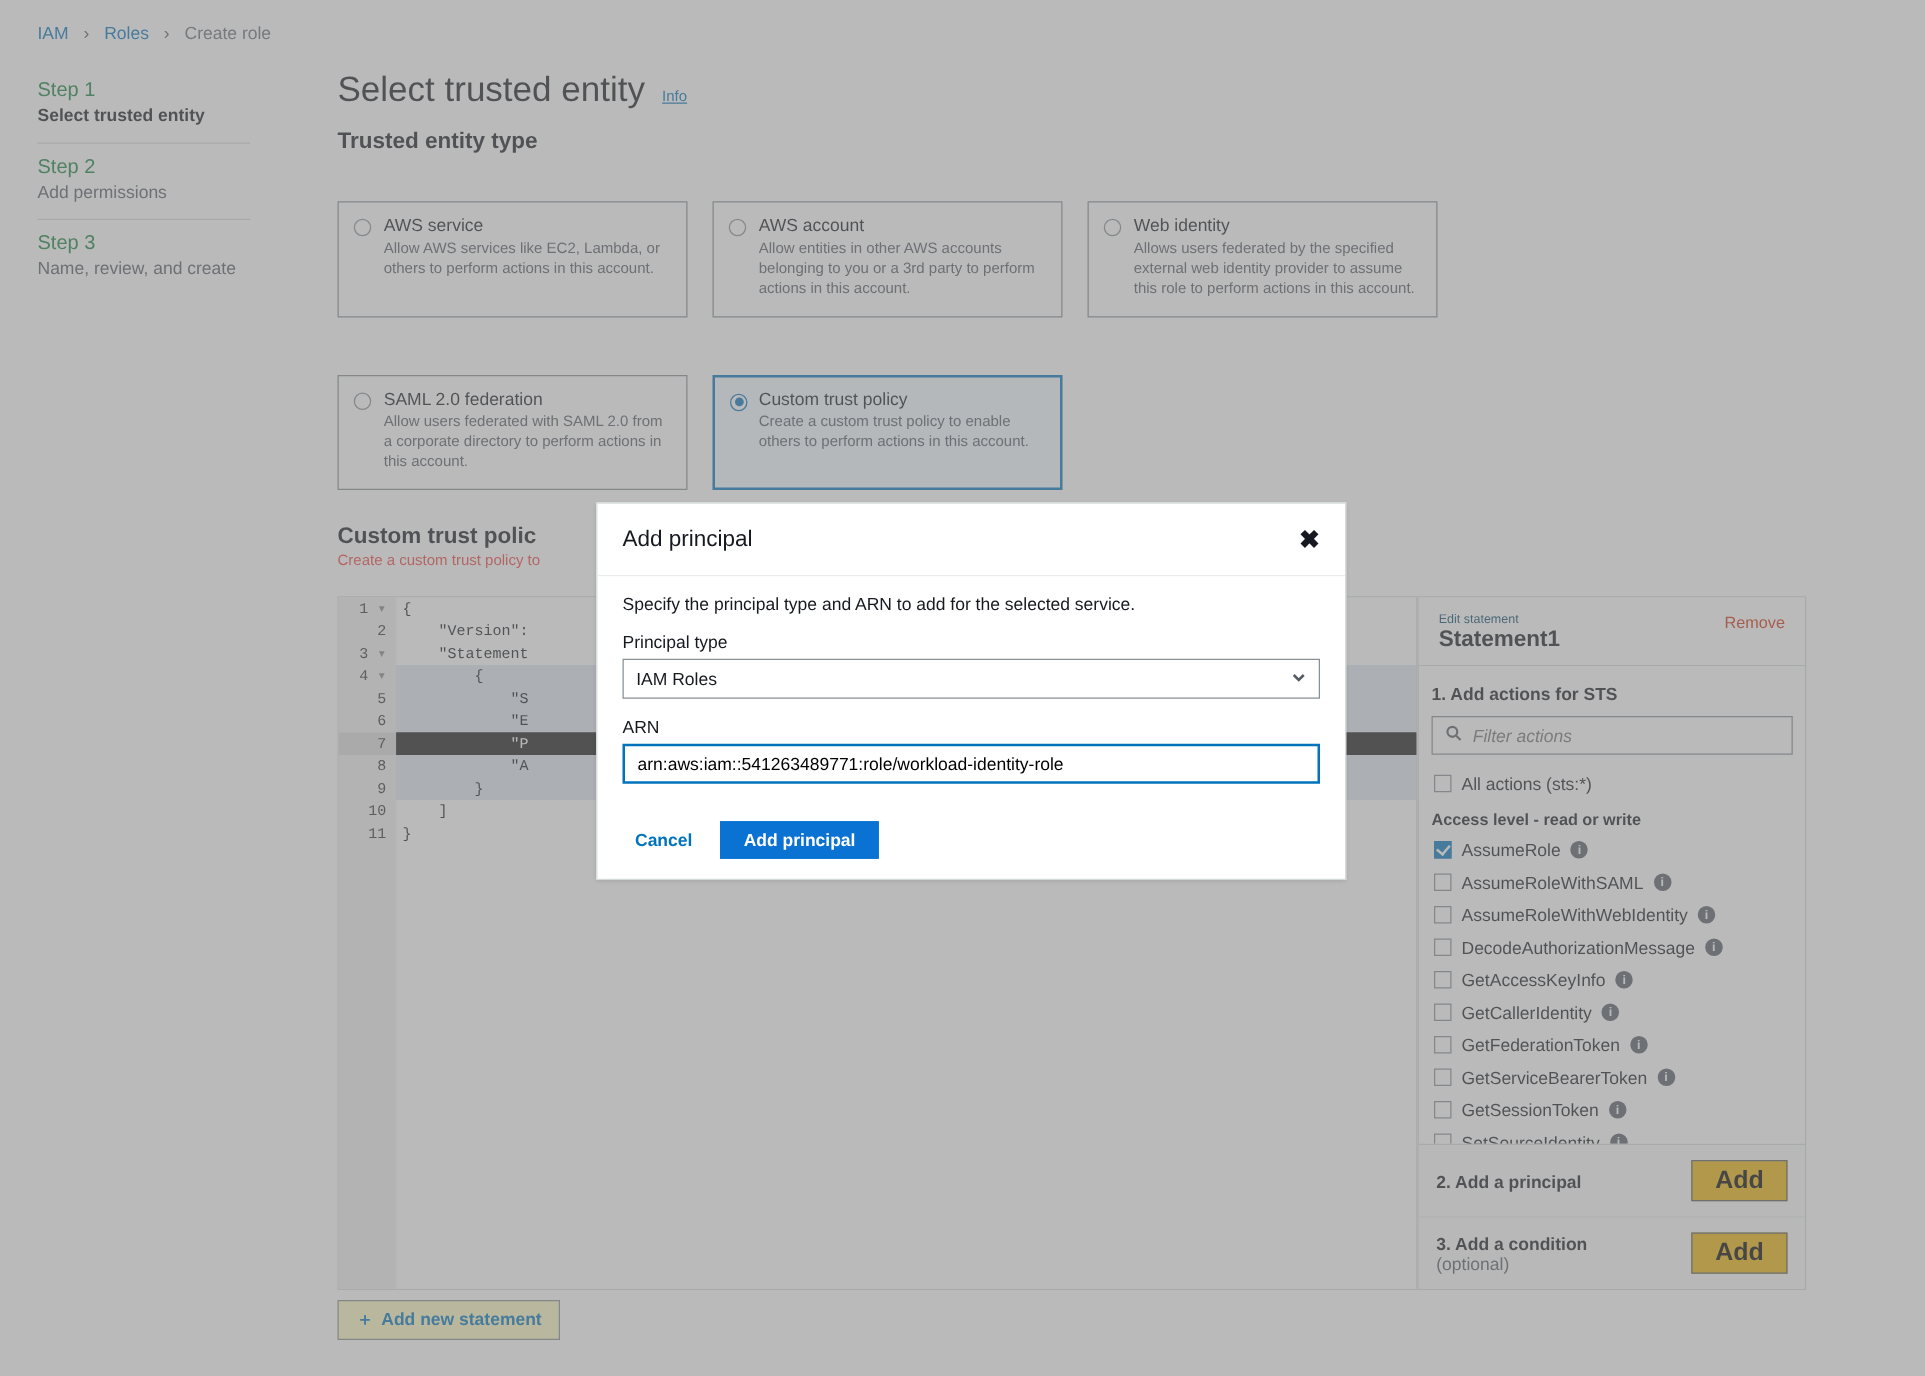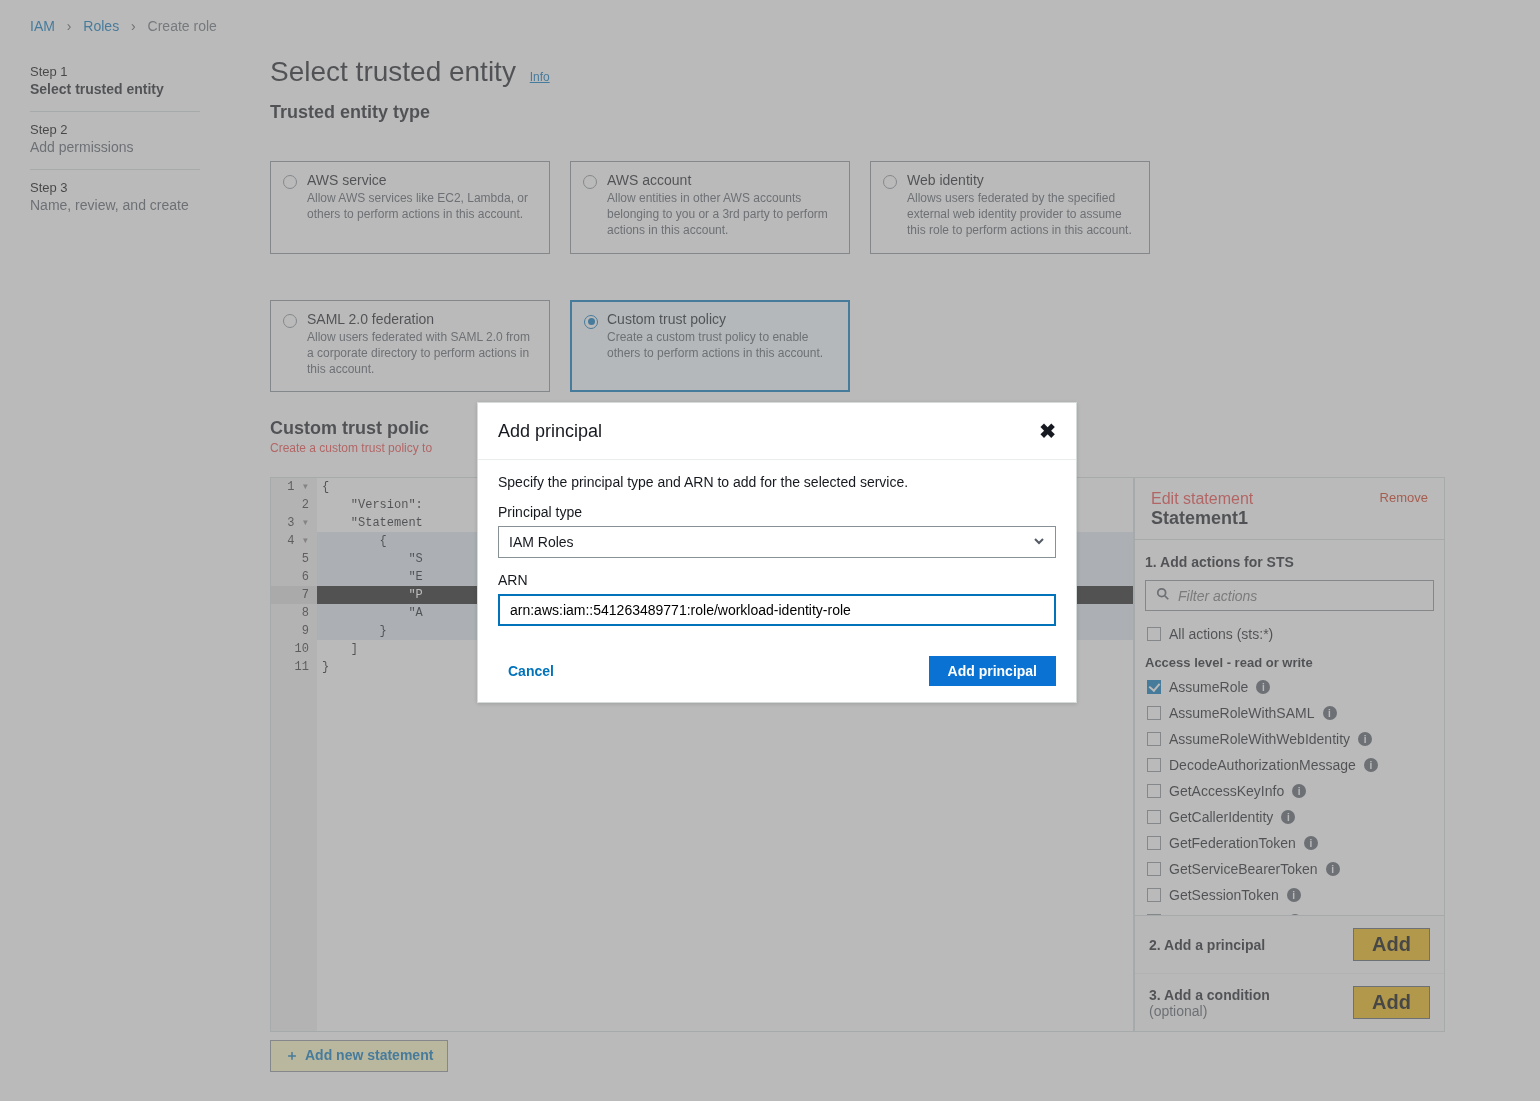--- a/index.html
+++ b/index.html
@@ -21,21 +21,21 @@
   .breadcrumb .current { color: #687078; }
 
   
   .layout { display: flex; }
   .steps {
     width: 230px;
     padding: 16px 30px;
   }
   .step { padding: 10px 0 14px; border-bottom: 1px solid #d5dbdb; }
   .step:last-child { border-bottom: none; }
-  .step .step-n { font-size: 13px; color: #000000; }
+  .step .step-n { font-size: 16px; color: #15803d; }
   .step .step-title { font-size: 14px; color: #545b64; margin-top: 2px; }
   .step.active .step-title { font-weight: 700; color: #16191f; }
 
   .main {
     flex: 1;
     padding: 10px 48px 10px 40px;
   }
 
   h1 { font-size: 28px; font-weight: 400; color: #16191f; margin: 8px 0 10px; }
   h1 .info { font-size: 12px; color: #0073bb; font-weight: 400; margin-left: 6px; }
@@ -112,21 +112,21 @@
     flex-direction: column;
     background: #f9f9f9;
     position: relative;
   }
   .sp-head {
     padding: 12px 16px 10px;
     border-bottom: 1px solid #d5dbdb;
     display: flex; justify-content: space-between; align-items: flex-start;
     background: #fff;
   }
-  .sp-head .et { font-size: 16px; color: #ef4444; }
+  .sp-head .et { font-size: 10px; color: #0c4a6e; }
   .sp-head .sn { font-size: 18px; font-weight: 700; }
   .sp-head .remove { color: #d13212; font-size: 13px; cursor: pointer; }
 
   .sp-body { flex: 1; overflow-y: auto; padding: 10px 10px 4px 10px; background: #fff; }
   .sp-section-t { font-size: 14px; font-weight: 700; margin: 4px 0 10px 0; }
 
   .filter {
     display: flex; align-items: center; gap: 8px;
     border: 1px solid #879196; background: #fff; padding: 6px 10px; margin-bottom: 10px;
   }
@@ -202,21 +202,21 @@
     border: 1px solid #879196; padding: 7px 10px; font-size: 14px;
     display: flex; justify-content: space-between; align-items: center;
     background: #fff; cursor: pointer;
   }
   .select .caret { color: #545b64; }
   .text-input {
     width: 100%; border: 2px solid #0073bb; padding: 6px 10px; font-size: 14px;
     outline: none;
   }
   .modal-foot {
-    display: flex; justify-content: space-between; gap: 12px; padding: 12px 20px 16px;
+    display: flex; justify-content: flex-start; gap: 12px; padding: 12px 20px 16px;
   }
   .btn-link { background: none; border: none; color: #0073bb; font-weight: 700; font-size: 14px; cursor: pointer; padding: 6px 10px; }
   .btn-primary {
     background: #ff9900; 
     background: #0972d3; border: 1px solid #0972d3; color: #fff; font-weight: 700;
     padding: 6px 18px; font-size: 14px; cursor: pointer;
   }
 
   svg.caret-down { width: 12px; height: 12px; }
 </style>

